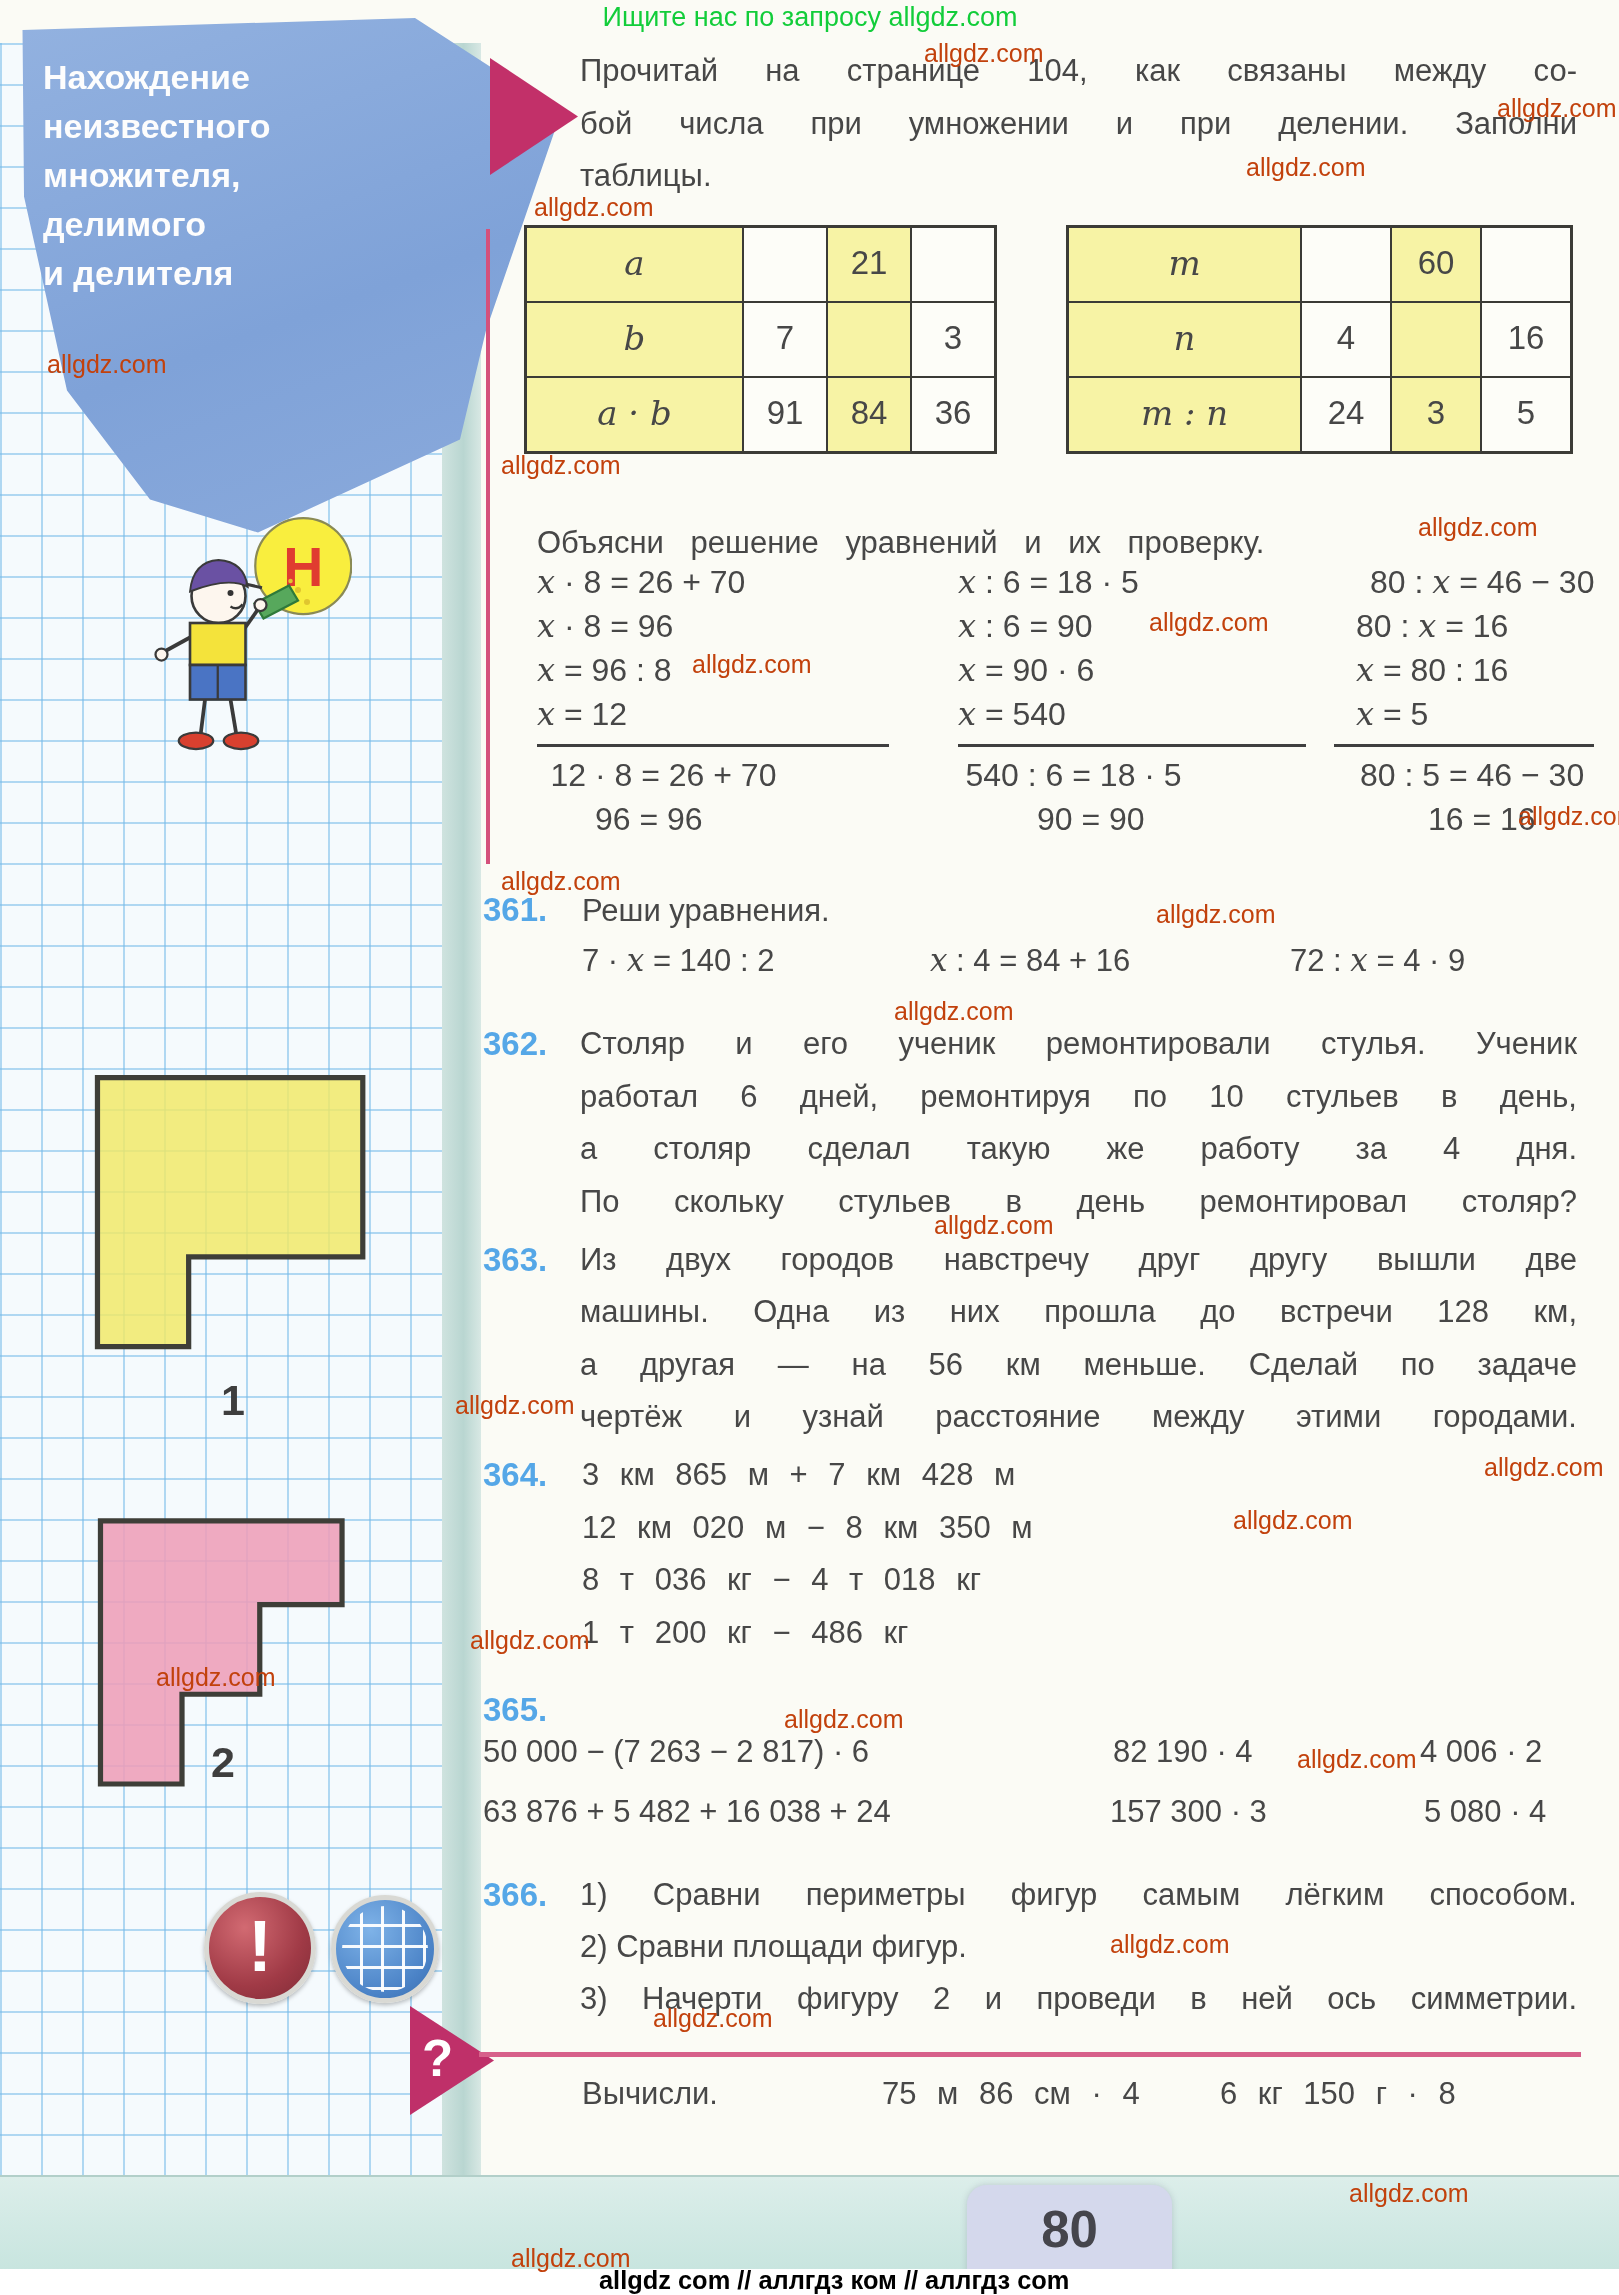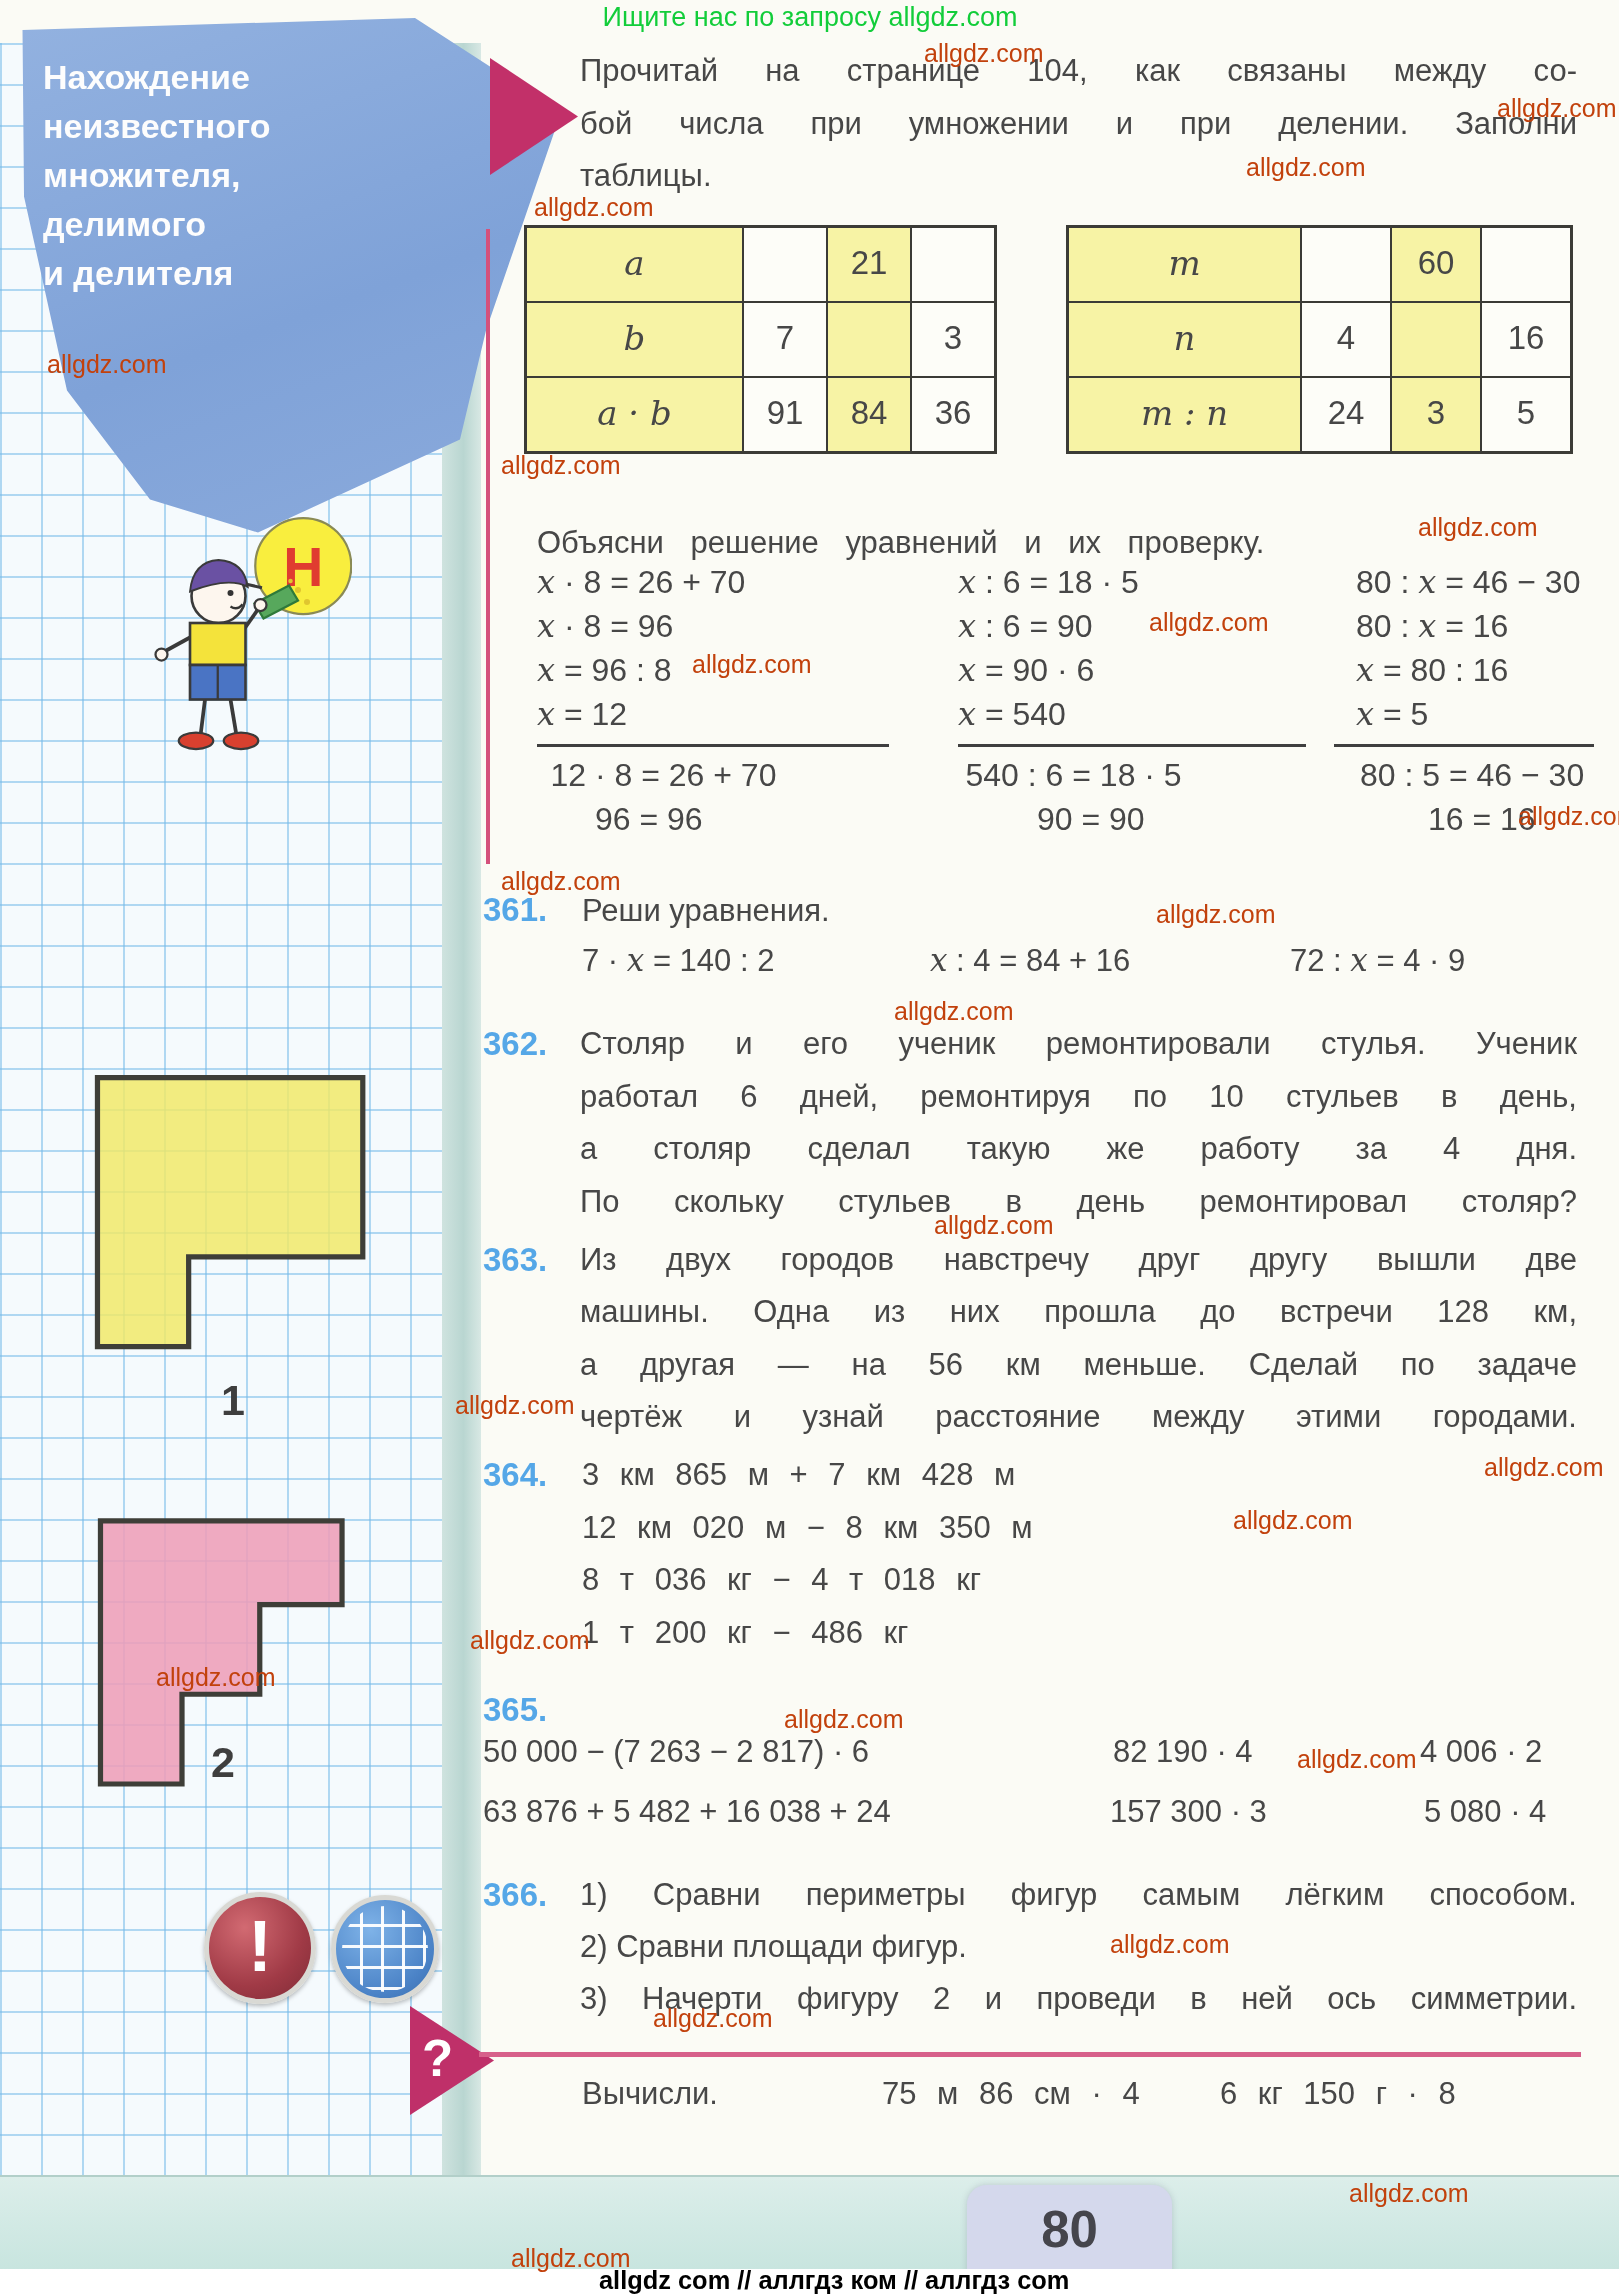--- a/index.html
+++ b/index.html
@@ -211,21 +211,21 @@
     <div class="eq math"><span class="mx">x</span> : 6 = 18 · 5</div>
     <div class="eq math"><span class="mx">x</span> : 6 = 90</div>
     <div class="eq math"><span class="mx">x</span> = 90 · 6</div>
     <div class="eq math"><span class="mx">x</span> = 540</div>
     <hr class="eqline">
     <div class="eq math" style="margin-left:7.5px">540 : 6 = 18 · 5</div>
     <div class="eq math" style="margin-left:79px">90 = 90</div>
   </div>
 
   <div class="abs eqcol" style="left:1334px;top:560px;width:260px">
-    <div class="eq math" style="margin-left:22px">80 : <span class="mx">x</span> = 46 − 30</div>
+    <div class="eq math" style="margin-left:36px">80 : <span class="mx">x</span> = 46 − 30</div>
     <div class="eq math" style="margin-left:22px">80 : <span class="mx">x</span> = 16</div>
     <div class="eq math" style="margin-left:22px"><span class="mx">x</span> = 80 : 16</div>
     <div class="eq math" style="margin-left:22px"><span class="mx">x</span> = 5</div>
     <hr class="eqline">
     <div class="eq math" style="margin-left:26px">80 : 5 = 46 − 30</div>
     <div class="eq math" style="margin-left:94px">16 = 16</div>
   </div>
 
   <div class="abs secnum" style="left:483px;top:891px">361.</div>
   <div class="abs body-line" style="left:582px;top:892px">Реши  уравнения.</div>

